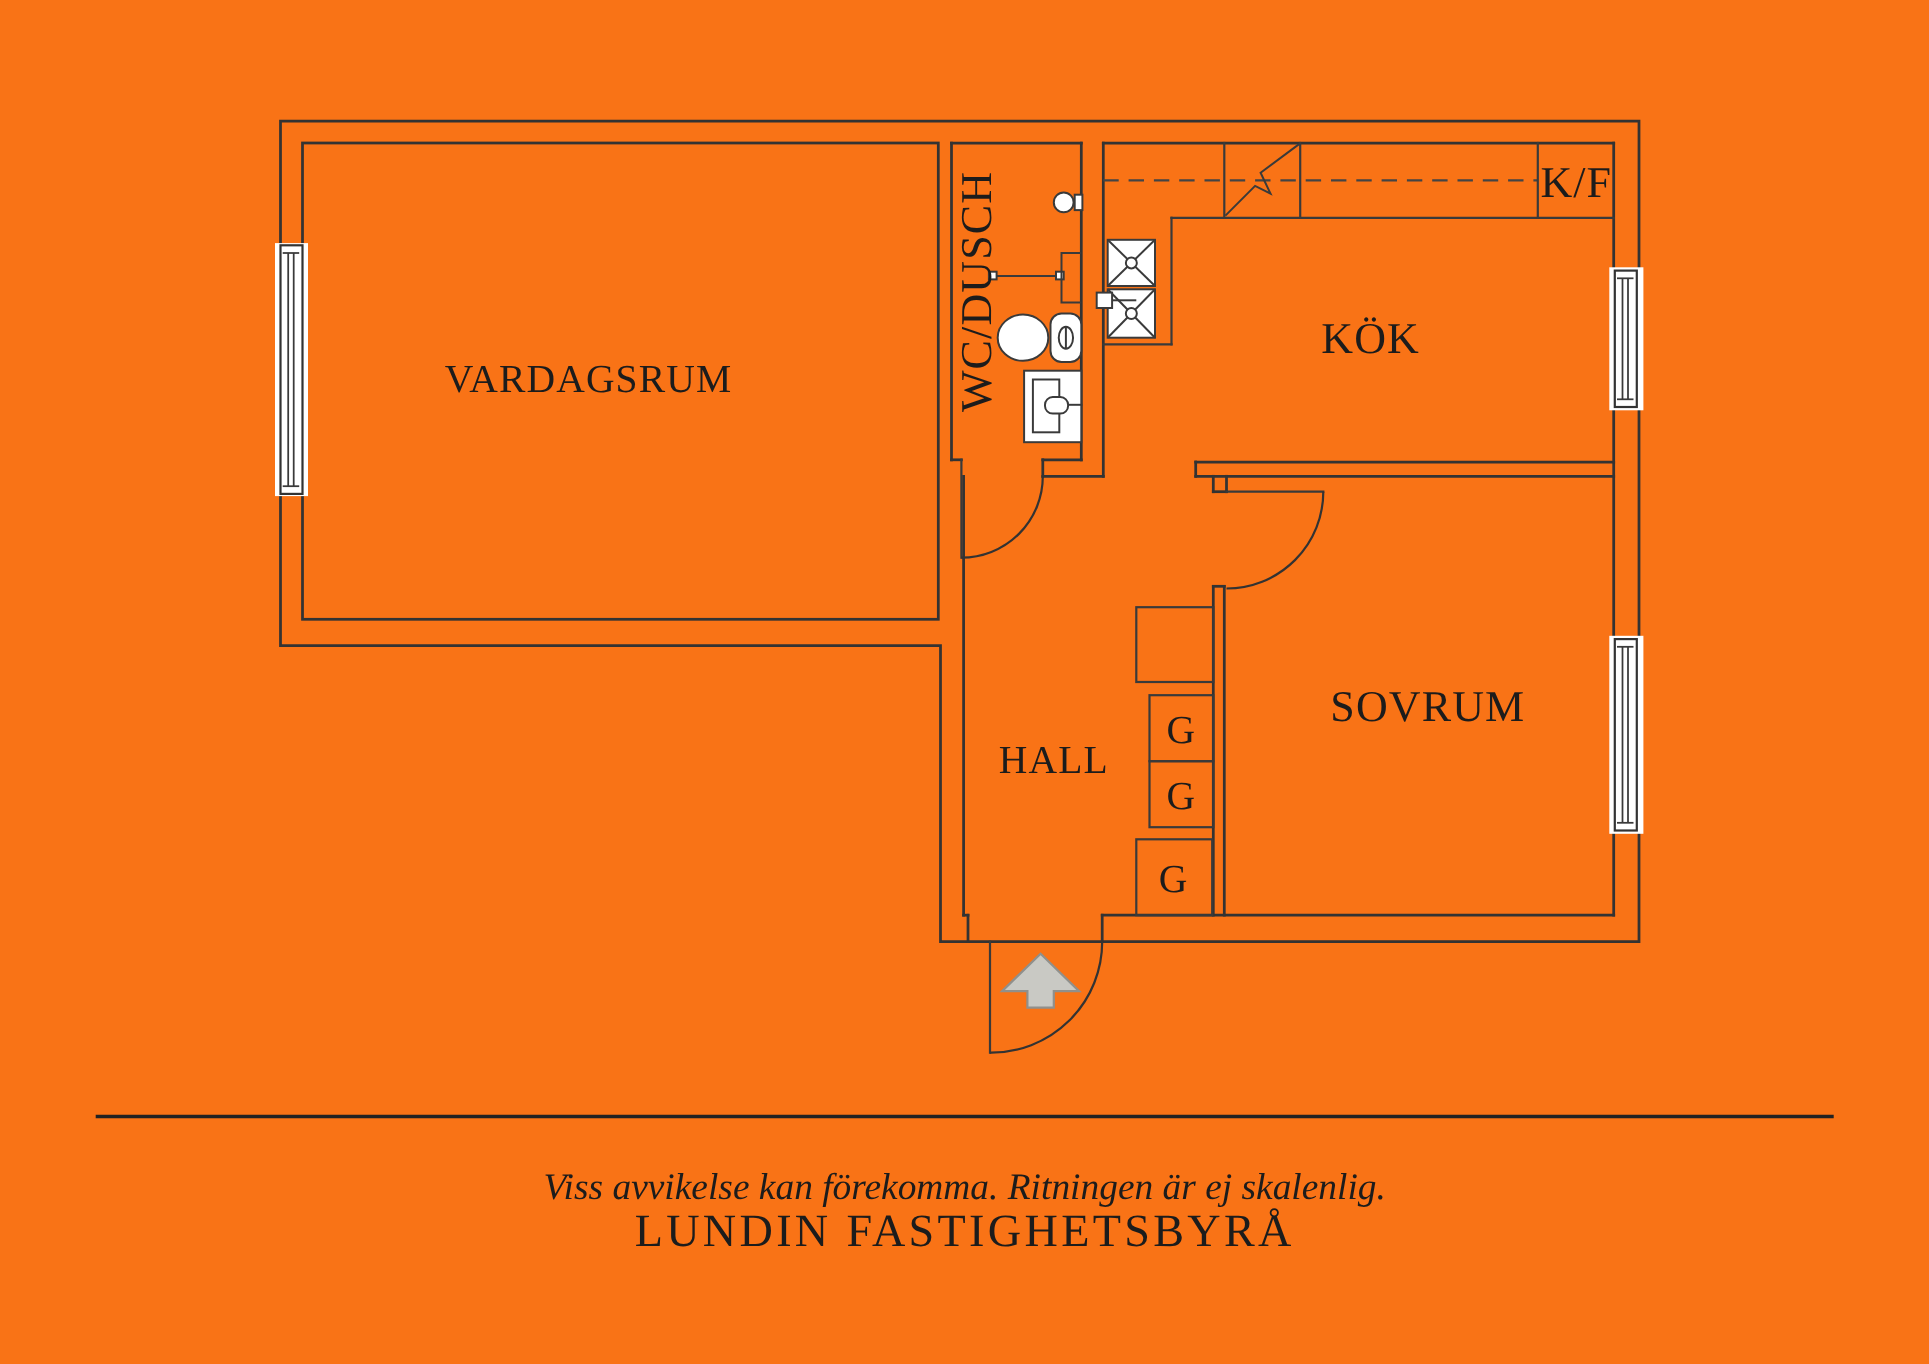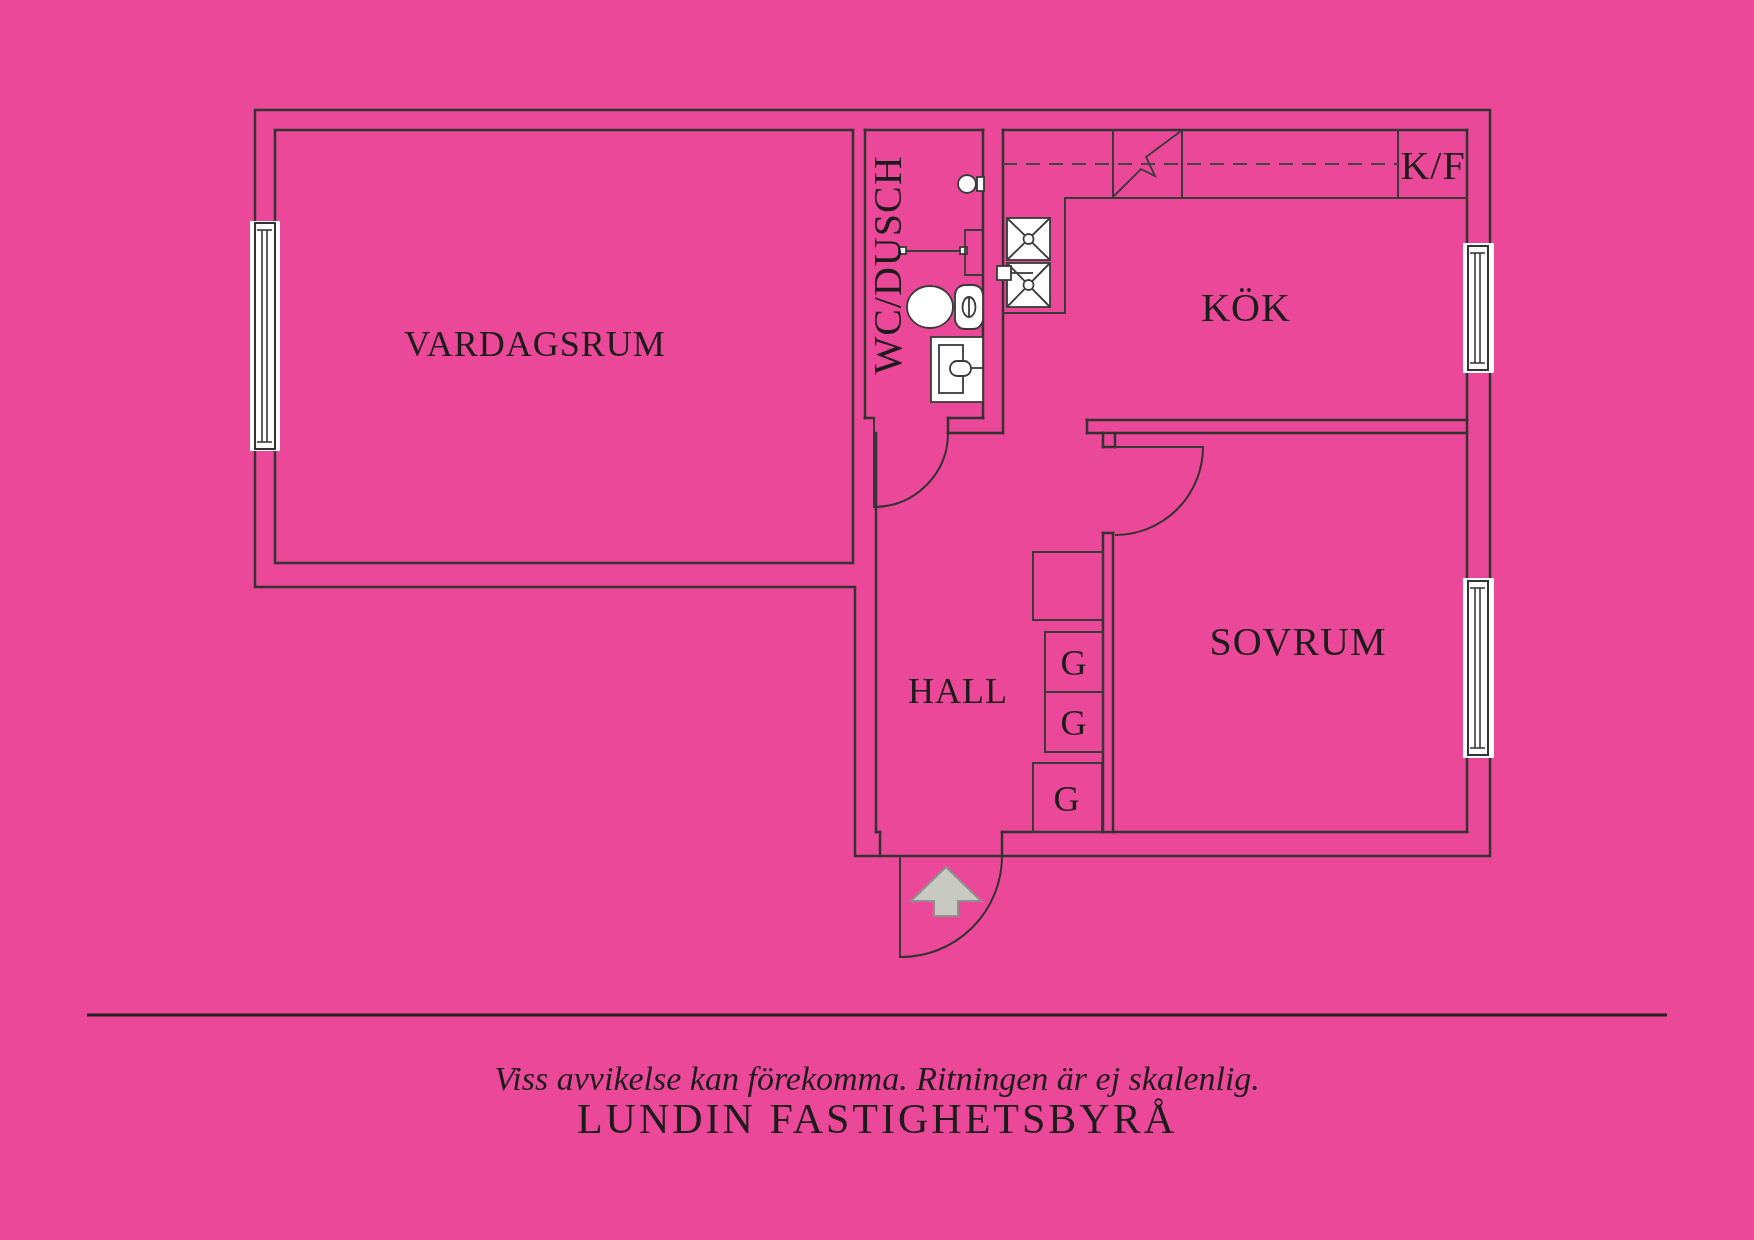--- a/index.html
+++ b/index.html
@@ -1,16 +1,16 @@
 <!DOCTYPE html>
 <html><head>
 <meta charset="utf-8">
 <style>
   html,body{margin:0;padding:0;background:#ffffff;}
-  .stage{position:relative;width:1754px;height:1240px;background:#ec4899;overflow:hidden;
+  .stage{position:relative;width:1754px;height:1240px;background:#f97316;overflow:hidden;
          font-family:"Liberation Serif","DejaVu Serif",serif;}
   svg{position:absolute;left:0;top:0;}
   .wall{stroke:#333;stroke-width:2.5;fill:none;stroke-linecap:square;}
   .thin{stroke:#3a3a3a;stroke-width:2;fill:none;stroke-linecap:square;}
   .fixture{stroke:#3a3a3a;stroke-width:1.8;fill:#fff;}
   .fixline{stroke:#3a3a3a;stroke-width:1.8;fill:none;}
   .dashes{stroke:#444;stroke-width:2;fill:none;stroke-dasharray:14 9;}
   .arc{stroke:#333;stroke-width:2;fill:none;}
   .roomlabel{fill:#1c1c1c;font-size:36px;letter-spacing:1px;text-anchor:middle;}
   .biglabel{fill:#1c1c1c;font-size:40px;letter-spacing:1px;text-anchor:middle;}

